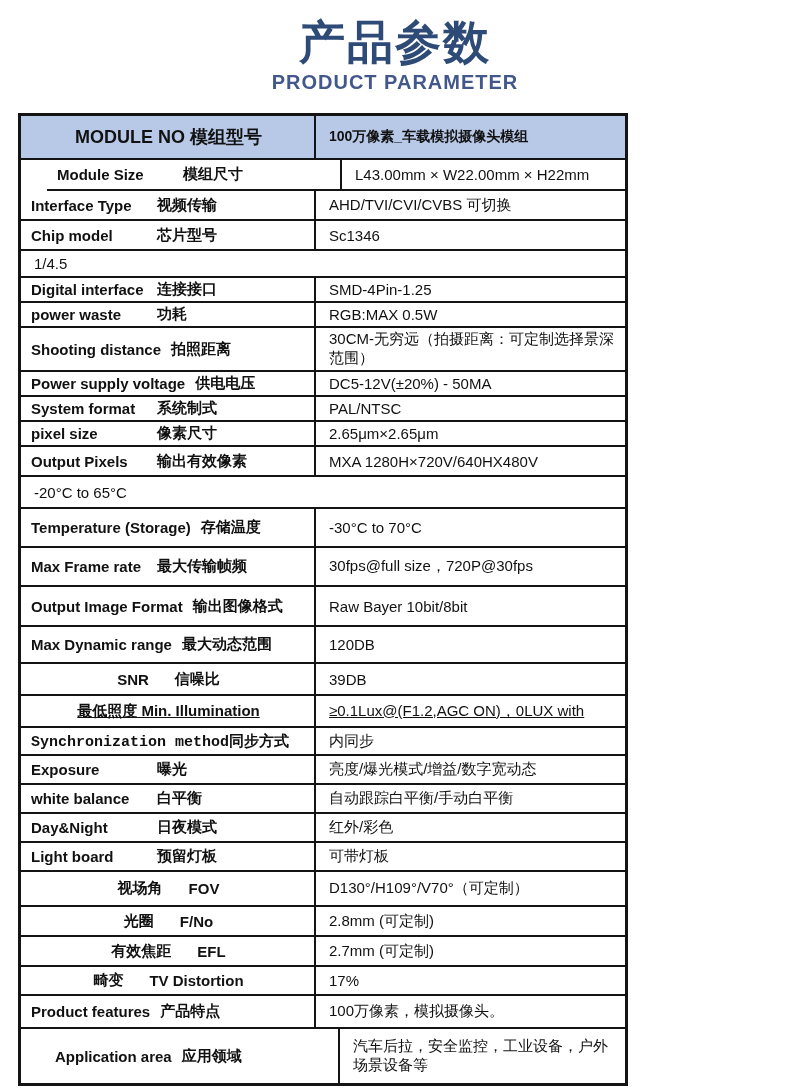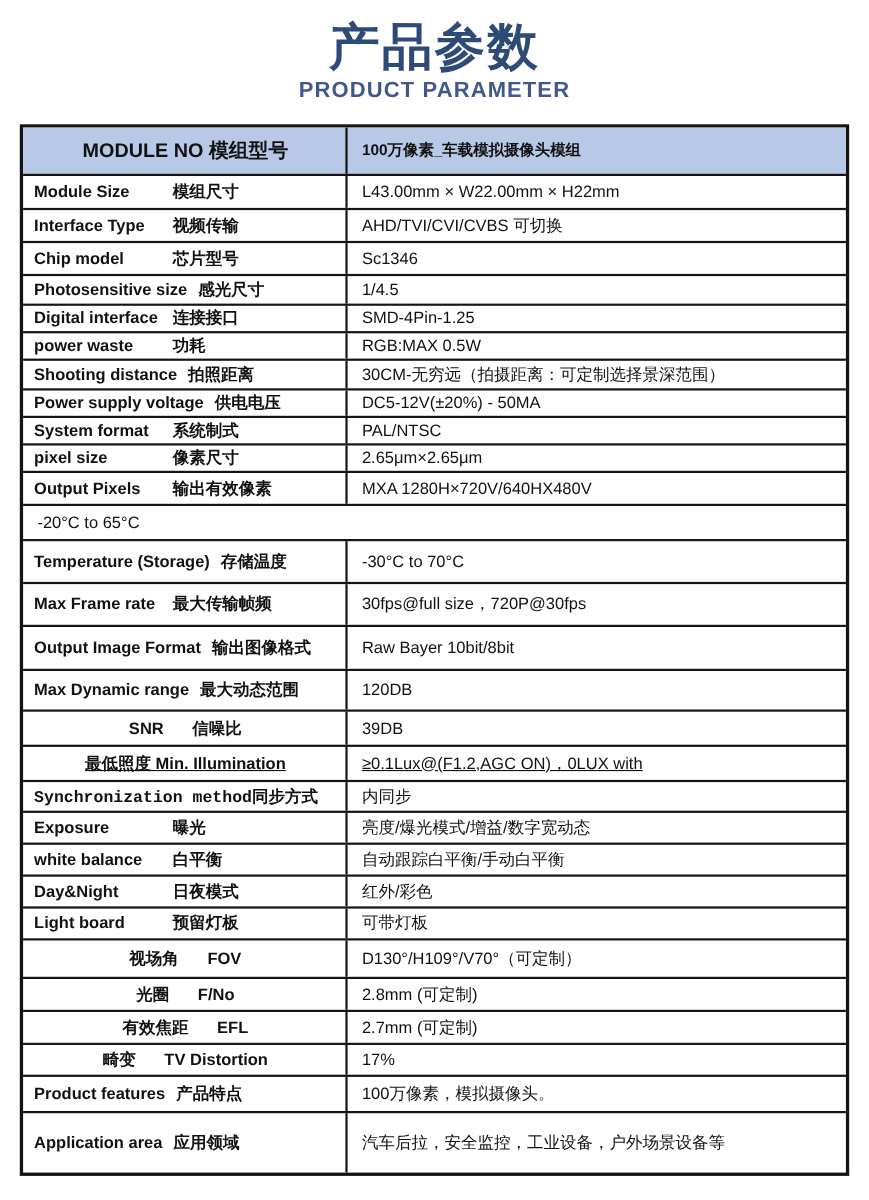--- a/index.html
+++ b/index.html
@@ -27,30 +27,30 @@
     font-size: 20px;
     font-weight: 600;
     color: #42578b;
     letter-spacing: 1px;
     margin-top: 2px;
   }
   .param-table {
     position: absolute;
     left: 18px;
     top: 113px;
-    width: 754px;
+    width: 610px;
     border: 3px solid #141414;
     background: #ffffff;
   }
   .t-row {
     display: grid;
     grid-template-columns: 295px 1fr;
     border-bottom: 2px solid #141414;
   }
-  .t-row:last-child { border-bottom: none; }
+  .t-row:last-child { border-bottom: none; padding-left: 24px; }
   .t-head {
     background: #b8c9e8;
     min-height: 44px;
   }
   .cell {
     display: flex;
     align-items: center;
     padding: 2px 8px 2px 10px;
   }
   .label-cell {
@@ -89,21 +89,21 @@
   <div class="page-title">产品参数</div>
   <div class="page-subtitle">PRODUCT PARAMETER</div>
 </div>
 
 <div class="param-table">
   <div class="t-row t-head">
     <div class="cell head-left">MODULE NO  模组型号</div>
     <div class="cell head-right">100万像素_车载模拟摄像头模组</div>
   </div>
   <div>
-      <div class="t-row" style="min-height: 31px;">
+      <div class="t-row" style="min-height: 31px; margin-left: 26px;">
         <div class="cell label-cell">
           <span class="en-part">Module Size</span>
           <span>模组尺寸</span>
         </div>
         <div class="cell value-cell">L43.00mm × W22.00mm × H22mm</div>
       </div>
       <div class="t-row" style="min-height: 30px;">
         <div class="cell label-cell">
           <span class="en-part">Interface Type</span>
           <span>视频传输</span>
@@ -111,24 +111,20 @@
         <div class="cell value-cell">AHD/TVI/CVI/CVBS 可切换</div>
       </div>
       <div class="t-row" style="min-height: 30px;">
         <div class="cell label-cell">
           <span class="en-part">Chip model</span>
           <span>芯片型号</span>
         </div>
         <div class="cell value-cell">Sc1346</div>
       </div>
       <div class="t-row" style="min-height: 27px;">
-        <div class="cell label-cell">
-          <span class="en-part">Photosensitive size</span>
-          <span>感光尺寸</span>
-        </div>
         <div class="cell value-cell">1/4.5</div>
       </div>
       <div class="t-row" style="min-height: 24px;">
         <div class="cell label-cell">
           <span class="en-part">Digital interface</span>
           <span>连接接口</span>
         </div>
         <div class="cell value-cell">SMD-4Pin-1.25</div>
       </div>
       <div class="t-row" style="min-height: 24px;">

